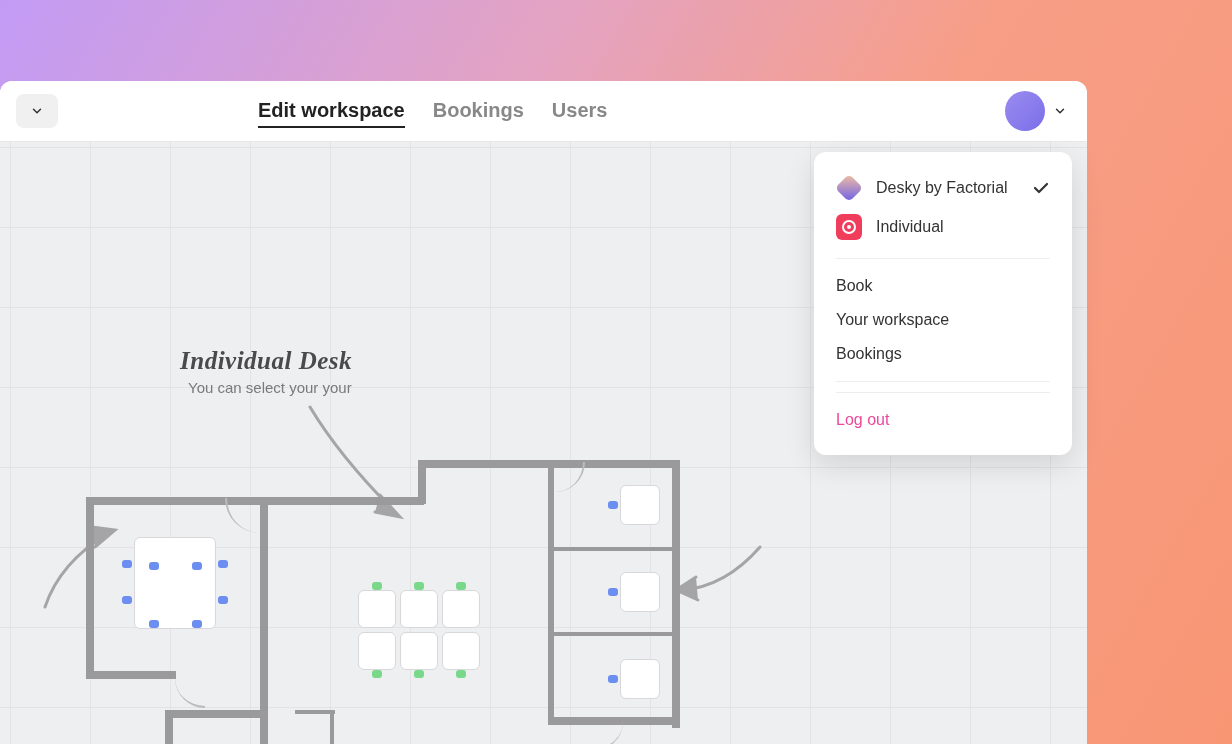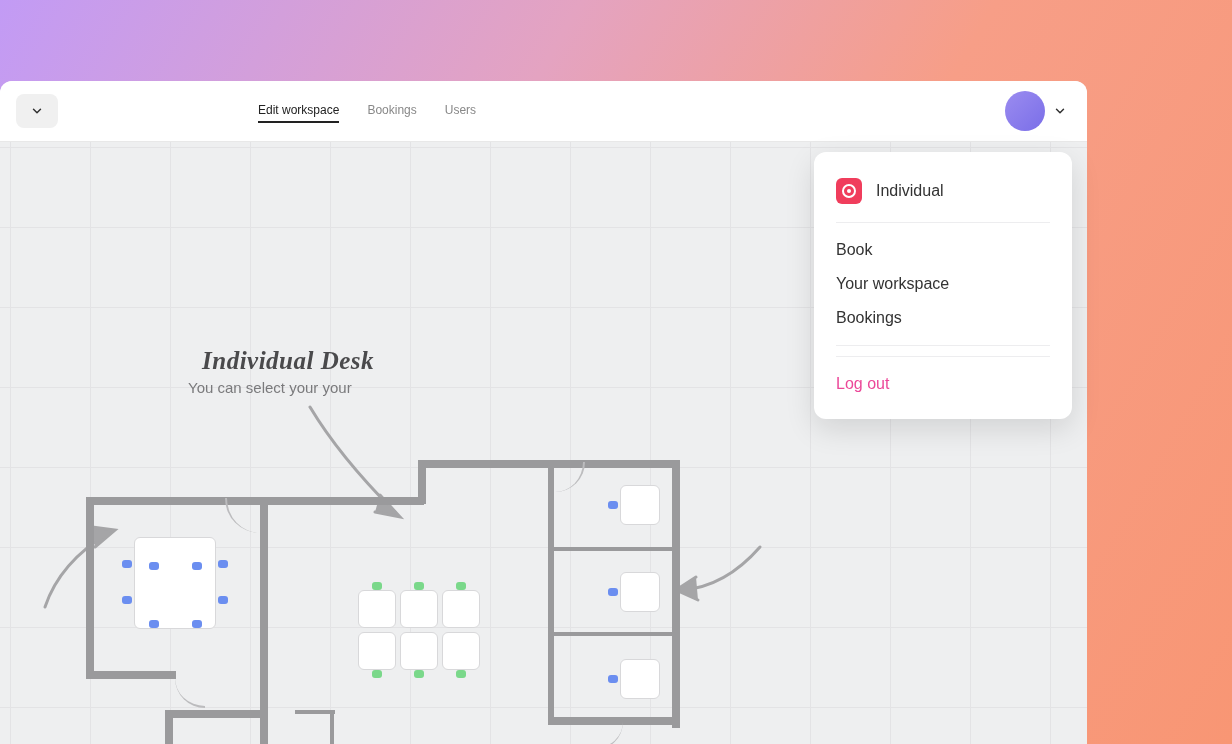--- a/index.html
+++ b/index.html
@@ -2,31 +2,31 @@
 <html><head>
 <meta charset="utf-8">
 <style>
 *{box-sizing:border-box;margin:0;padding:0}
 body{width:1232px;height:744px;font-family:-apple-system,BlinkMacSystemFont,'Segoe UI',sans-serif;background:linear-gradient(120deg,#c29bf5 0%,#e4a3c1 35%,#f79e87 60%,#f89674 100%);overflow:hidden;position:relative}
 .app{position:absolute;top:81px;left:0;right:145px;bottom:0;background:#eeeff0;border-radius:12px 12px 0 0;overflow:hidden}
 .topbar{height:61px;background:#fff;display:flex;align-items:center;padding:0 20px 0 0;border-bottom:1px solid #e8e8e8}
 .dropdown-btn{background:#f0f0f0;border:none;border-radius:8px;padding:10px 14px;margin-left:16px;cursor:pointer;display:flex;align-items:center}
 .chev-down{width:14px;height:14px}
 .tabs{display:flex;gap:28px;margin-left:200px}
-.tab{color:#888;font-size:12px;font-weight:400;padding:4px 0;cursor:pointer;border-bottom:2px solid transparent}
+.tab{color:#888;font-size:20px;font-weight:700;padding:4px 0;cursor:pointer;border-bottom:2px solid transparent}
 .tab.active{color:#222;border-bottom:2px solid #222}
 .user-area{margin-left:auto;display:flex;align-items:center;gap:8px;cursor:pointer}
 .avatar{width:40px;height:40px;border-radius:50%;background:linear-gradient(135deg,#9b8cf0,#7a6ee8)}
 .canvas{position:absolute;top:61px;left:0;right:0;bottom:0;background:#eeeff0;background-image:linear-gradient(#e3e3e5 1px,transparent 1px),linear-gradient(90deg,#e3e3e5 1px,transparent 1px);background-size:80px 80px;background-position:10px 5px}
 .wall{position:absolute;background:#9a9a9c}
 .desk{position:absolute;background:#fff;border:1px solid #d8d8da;border-radius:6px}
 .seat{position:absolute;width:10px;height:8px;border-radius:3px}
 .seat.blue{background:#6b8ef0}
 .seat.green{background:#7ad88a}
-.annot-title{position:absolute;font-family:'Brush Script MT',cursive;font-weight:700;font-style:italic;font-size:25px;color:#4a4a4c;letter-spacing:0.5px;top:205px;left:202px;font-family:Georgia,serif}
+.annot-title{position:absolute;font-family:'Brush Script MT',cursive;font-weight:700;font-style:italic;font-size:25px;color:#4a4a4c;letter-spacing:0.5px;top:205px;left:180px;font-family:Georgia,serif}
 .annot-sub{position:absolute;font-size:15px;color:#7a7a7c;top:237px;left:188px}
 .arrow{position:absolute;stroke:#a5a5a7;stroke-width:3;fill:none;stroke-linecap:round}
 .popup{position:absolute;top:152px;right:160px;width:258px;background:#fff;border-radius:12px;box-shadow:0 10px 30px rgba(0,0,0,0.12);padding:18px 0}
 .popup-item{display:flex;align-items:center;padding:8px 22px;font-size:16px;font-weight:500;color:#333;cursor:pointer}
 .popup-item.logout{color:#ec4899}
 .popup-icon{width:26px;height:26px;margin-right:14px;border-radius:5px;display:flex;align-items:center;justify-content:center;font-size:18px}
 .popup-icon.desky{background:linear-gradient(135deg,#f4c1a0,#6b5ee8);transform:rotate(45deg);width:20px;height:20px;margin-left:3px;margin-right:17px}
 .popup-icon.factorial{background:#f03d5c;color:#fff;border-radius:6px}
 .popup-check{margin-left:auto}
 .popup-divider{height:1px;background:#ededef;margin:10px 22px}
@@ -123,20 +123,27 @@
     <div class="desk" style="top:430px;left:620px;width:40px;height:40px"></div>
     <div class="seat blue" style="top:446px;left:608px"></div>
     <div class="desk" style="top:517px;left:620px;width:40px;height:40px"></div>
     <div class="seat blue" style="top:533px;left:608px"></div>
 
   </div>
 </div>
 
 <div class="popup">
   <div class="popup-item">
+    <div class="popup-icon desky"></div>
+    <span>Desky by Factorial</span>
+    <svg class="popup-check" width="18" height="18">
+        <path d="M3 9l4 4 8-8" stroke="#333" stroke-width="2.2" fill="none" stroke-linecap="round" stroke-linejoin="round"></path>
+      </svg>
+  </div>
+  <div class="popup-item">
     <div class="popup-icon factorial">
       <svg width="16" height="16" viewBox="0 0 16 16">
           <circle cx="8" cy="8" r="6" fill="none" stroke="#fff" stroke-width="2"></circle>
           <circle cx="8" cy="8" r="2" fill="#fff"></circle>
         </svg>
     </div>
     <span>Individual</span>
   </div>
   <div class="popup-divider"></div>
   <div class="popup-item">Book</div>

